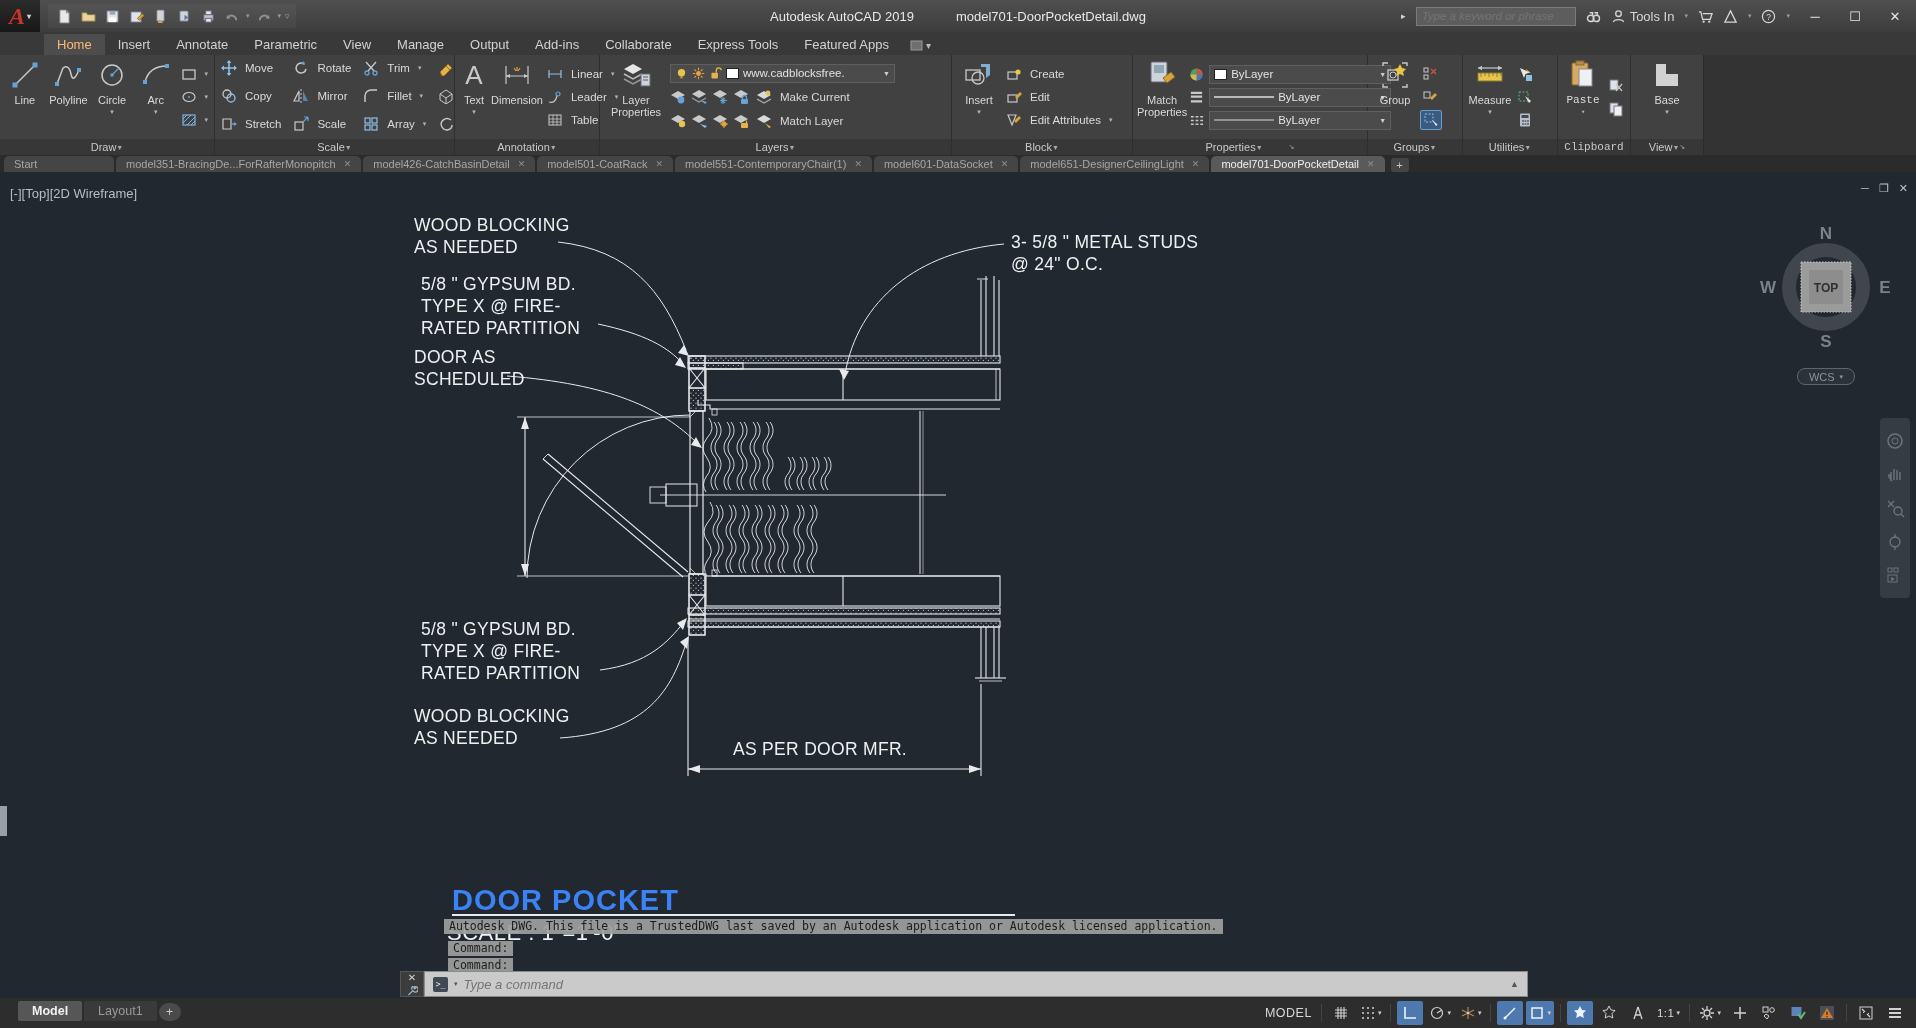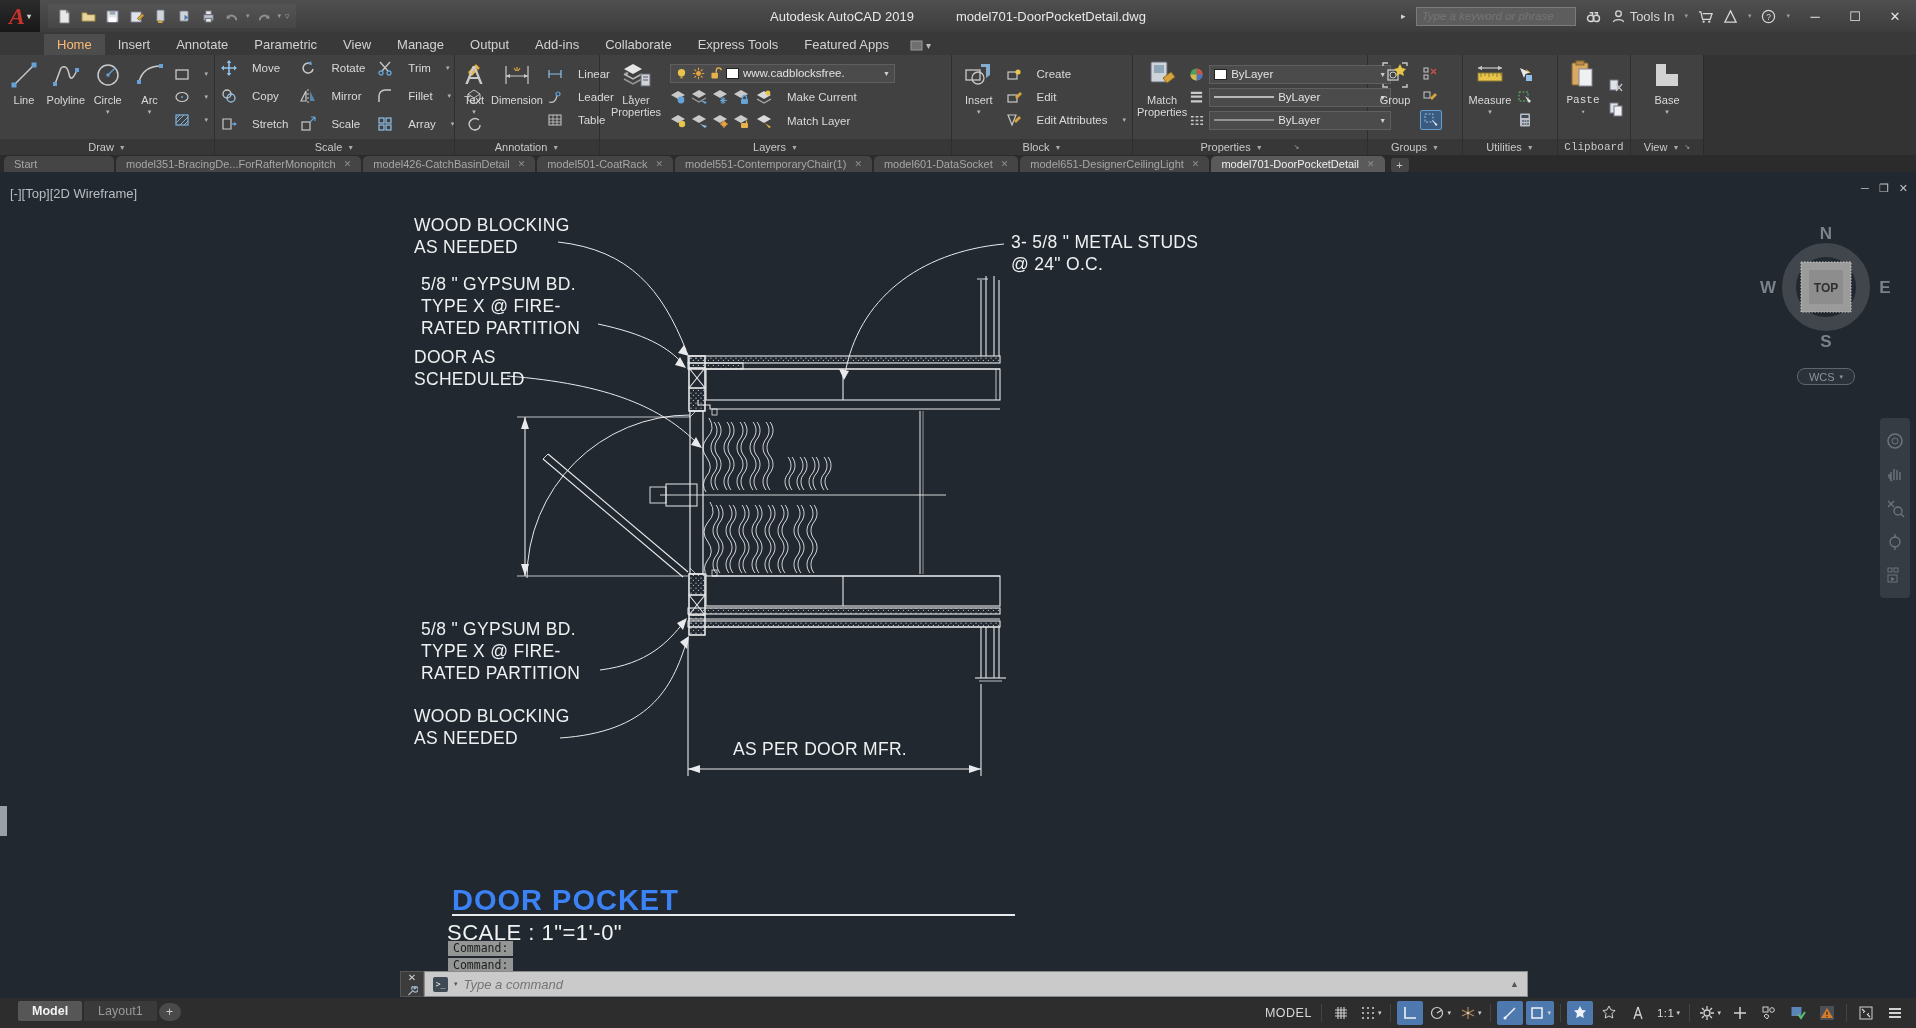--- a/index.html
+++ b/index.html
@@ -25,30 +25,30 @@
   .tb-ico svg{width:15px;height:15px;}
   .winbtn{width:30px;height:24px;display:flex;align-items:center;justify-content:center;color:#e6e6e6;font-size:13px;cursor:pointer;}
   
   #rtabs{position:absolute;left:0;top:32px;width:1916px;height:23px;background:#393939;display:flex;align-items:flex-end;padding-left:44px;}
   .rtab{padding:3px 13px;font-size:13px;color:#d2d2d2;cursor:pointer;white-space:nowrap;}
   .rtab.active{background:#4d4d4d;color:#fdba74;}
   .rtab-extra{display:flex;align-items:center;gap:3px;margin-left:8px;color:#bbb;font-size:10px;padding-bottom:4px;cursor:pointer;}
   #ribbon{position:absolute;left:0;top:55px;width:1916px;height:100px;background:#414141;display:flex;}
   .panel{height:100px;border-right:1px solid #2e2e2e;position:relative;flex:0 0 auto;}
   .pbody{height:84px;display:flex;align-items:center;padding:2px 4px;gap:2px;}
-  .plabel{height:16px;background:#373737;display:flex;align-items:center;justify-content:center;gap:5px;
+  .plabel{height:16px;background:#373737;display:flex;align-items:center;justify-content:center;
     font-size:11px;color:#c9c9c9;cursor:pointer;}
   .plabel .pc{font-size:7px;color:#a9a9a9;}
   .bigbtn{width:46px;height:80px;display:flex;flex-direction:column;align-items:center;justify-content:flex-start;
     padding-top:3px;cursor:pointer;border-radius:2px;}
   .bigbtn svg{width:30px;height:30px;flex:0 0 auto;}
   .blabel{font-size:11px;color:#dadada;text-align:center;line-height:12px;margin-top:4px;}
   .bcaret{font-size:7px;color:#b5b5b5;margin-top:2px;}
   .smallcol{display:flex;flex-direction:column;justify-content:center;gap:3px;}
-  .srow{display:flex;align-items:center;gap:15px;height:20px;cursor:pointer;padding:0 2px;border-radius:2px;}
+  .srow{display:flex;align-items:center;gap:8px;height:20px;cursor:pointer;padding:0 2px;border-radius:2px;}
   .srow svg{width:16px;height:16px;}
   .slabel{font-size:11.5px;color:#dadada;white-space:nowrap;}
   .scaret{font-size:7px;color:#b0b0b0;}
   .mgrid{display:grid;grid-template-columns:auto auto auto auto;grid-auto-rows:26px;column-gap:8px;align-items:center;padding:0 4px;}
   .combo{height:19px;background:#4b4b4b;border:1px solid #5f5f5f;display:flex;align-items:center;gap:4px;
     font-size:11.5px;color:#e2e2e2;padding:0 4px;cursor:pointer;}
   .combo .sw{width:13px;height:11px;background:#fff;border:1px solid #222;}
   .combo .dd{margin-left:auto;font-size:7px;color:#cfcfcf;}
   .lrow{display:flex;align-items:center;gap:5px;}
   
@@ -967,20 +967,21 @@
   <div class="ann" style="left:421px;top:446px;">5/8 " GYPSUM BD.
 TYPE X @ FIRE-
 RATED PARTITION</div>
   <div class="ann" style="left:414px;top:533px;">WOOD BLOCKING
 AS NEEDED</div>
   <div class="ann" style="left:733px;top:566px;">AS PER DOOR MFR.</div>
   <div id="dwg-title">DOOR POCKET</div>
   <div id="dwg-underline"></div>
   <div id="dwg-scale">SCALE : 1"=1'-0"</div>
 
+  <div class="cmdhist" style="left:444px;top:747px;">Autodesk DWG.  This file is a TrustedDWG last saved by an Autodesk application or Autodesk licensed application.</div>
   <div class="cmdhist" style="left:448px;top:769px;">Command:</div>
   <div class="cmdhist" style="left:448px;top:786px;">Command:</div>
 
   <div id="cmdbar">
     <div id="cmdhandle">
       <span style="color:#cfd6dc;">✕</span>
       <svg width="11" height="11" viewBox="0 0 11 11">
           <path d="M1 10l5-5M6 5a3 3 0 1 0 4-4l-2 2-1-1 2-2a3 3 0 0 0-4 4" fill="none" stroke="#9fb6c8" stroke-width="1.4"></path>
         </svg>
     </div>

